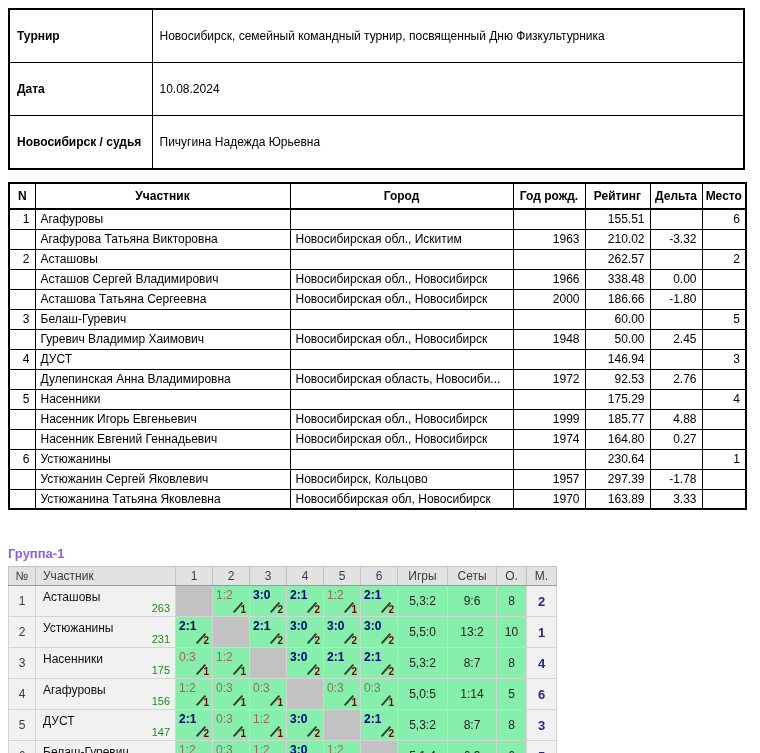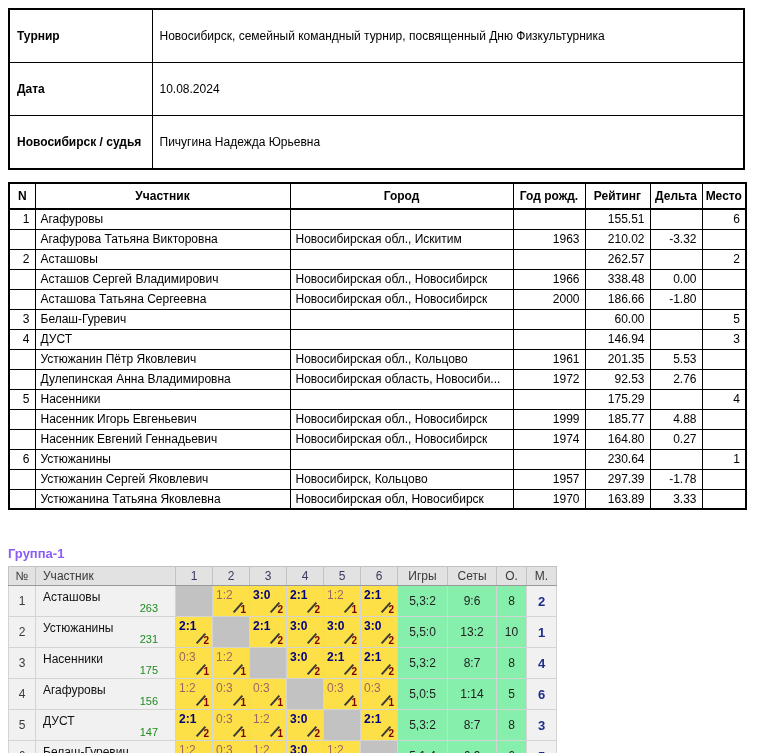--- a/index.html
+++ b/index.html
@@ -64,22 +64,22 @@
     text-align: center;
     white-space: nowrap;
     overflow: hidden;
   }
   th.gh-name { text-align: left; padding-left: 7px; }
   th.gh-num  { color: #39395f; }
   .g-table td { border: 1px solid #d4d4d4; height: 31px; vertical-align: middle; overflow: hidden; }
   .g-n { text-align: center; color: #3a3a3a; background: #f1f1f1; }
   .g-name-cell { background: #f1f1f1; position: relative; }
   .g-name { position: absolute; top: 4px; left: 7px; color: #111; white-space: nowrap; }
-  .g-rating { position: absolute; bottom: 2px; right: 17px; color: #1e8c1e; font-size: 11px; }
-  .rcell { background: #fde047; position: relative; padding: 0; }
+  .g-rating { position: absolute; bottom: 2px; right: 5px; color: #1e8c1e; font-size: 11px; }
+  .rcell { background: #86efac; position: relative; padding: 0; }
   .rcell.diag { background: #c2c2c2; }
   .score { position: absolute; top: 2px; left: 3px; font-size: 12px; white-space: nowrap; }
   .score.win  { color: #00007d; font-weight: bold; }
   .score.loss { color: #9b6666; }
   .slash {
     position: absolute; right: 10px; bottom: 2px;
     width: 2px; height: 13px; background: #3a3a3a;
     transform: rotate(42deg);
   }
   .pts { position: absolute; right: 3px; bottom: 1px; font-size: 10px; font-weight: bold; color: #7d0000; }
@@ -192,40 +192,40 @@
         <td class="c-n">3</td>
         <td class="c-name">Белаш-Гуревич</td>
         <td class="c-city"></td>
         <td class="c-year"></td>
         <td class="c-rating">60.00</td>
         <td class="c-delta"></td>
         <td class="c-place">5</td>
       </tr>
 
 
+      <tr>
+        <td class="c-n"></td>
+        <td class="c-name">Гуревич Владимир Хаимович</td>
+        <td class="c-city">Новосибирская обл., Новосибирск</td>
+        <td class="c-year">1948</td>
+        <td class="c-rating">50.00</td>
+        <td class="c-delta">2.45</td>
+        <td class="c-place"></td>
+      </tr>
 
       <tr>
         <td class="c-n">4</td>
         <td class="c-name">ДУСТ</td>
         <td class="c-city"></td>
         <td class="c-year"></td>
         <td class="c-rating">146.94</td>
         <td class="c-delta"></td>
         <td class="c-place">3</td>
       </tr>
 
-      <tr>
-        <td class="c-n"></td>
-        <td class="c-name">Устюжанин Пётр Яковлевич</td>
-        <td class="c-city">Новосибирская обл., Кольцово</td>
-        <td class="c-year">1961</td>
-        <td class="c-rating">201.35</td>
-        <td class="c-delta">5.53</td>
-        <td class="c-place"></td>
-      </tr>
 
       <tr>
         <td class="c-n"></td>
         <td class="c-name">Дулепинская Анна Владимировна</td>
         <td class="c-city">Новосибирская область, Новосиби...</td>
         <td class="c-year">1972</td>
         <td class="c-rating">92.53</td>
         <td class="c-delta">2.76</td>
         <td class="c-place"></td>
       </tr>
@@ -276,21 +276,21 @@
         <td class="c-city">Новосибирск, Кольцово</td>
         <td class="c-year">1957</td>
         <td class="c-rating">297.39</td>
         <td class="c-delta">-1.78</td>
         <td class="c-place"></td>
       </tr>
 
       <tr>
         <td class="c-n"></td>
         <td class="c-name">Устюжанина Татьяна Яковлевна</td>
-        <td class="c-city">Новосибирская обл, Новосибирск</td>
+        <td class="c-city">Новосиббирская обл, Новосибирск</td>
         <td class="c-year">1970</td>
         <td class="c-rating">163.89</td>
         <td class="c-delta">3.33</td>
         <td class="c-place"></td>
       </tr>
     </tbody>
 </table>
 
 <div class="group-title">Группа-1</div>
 

